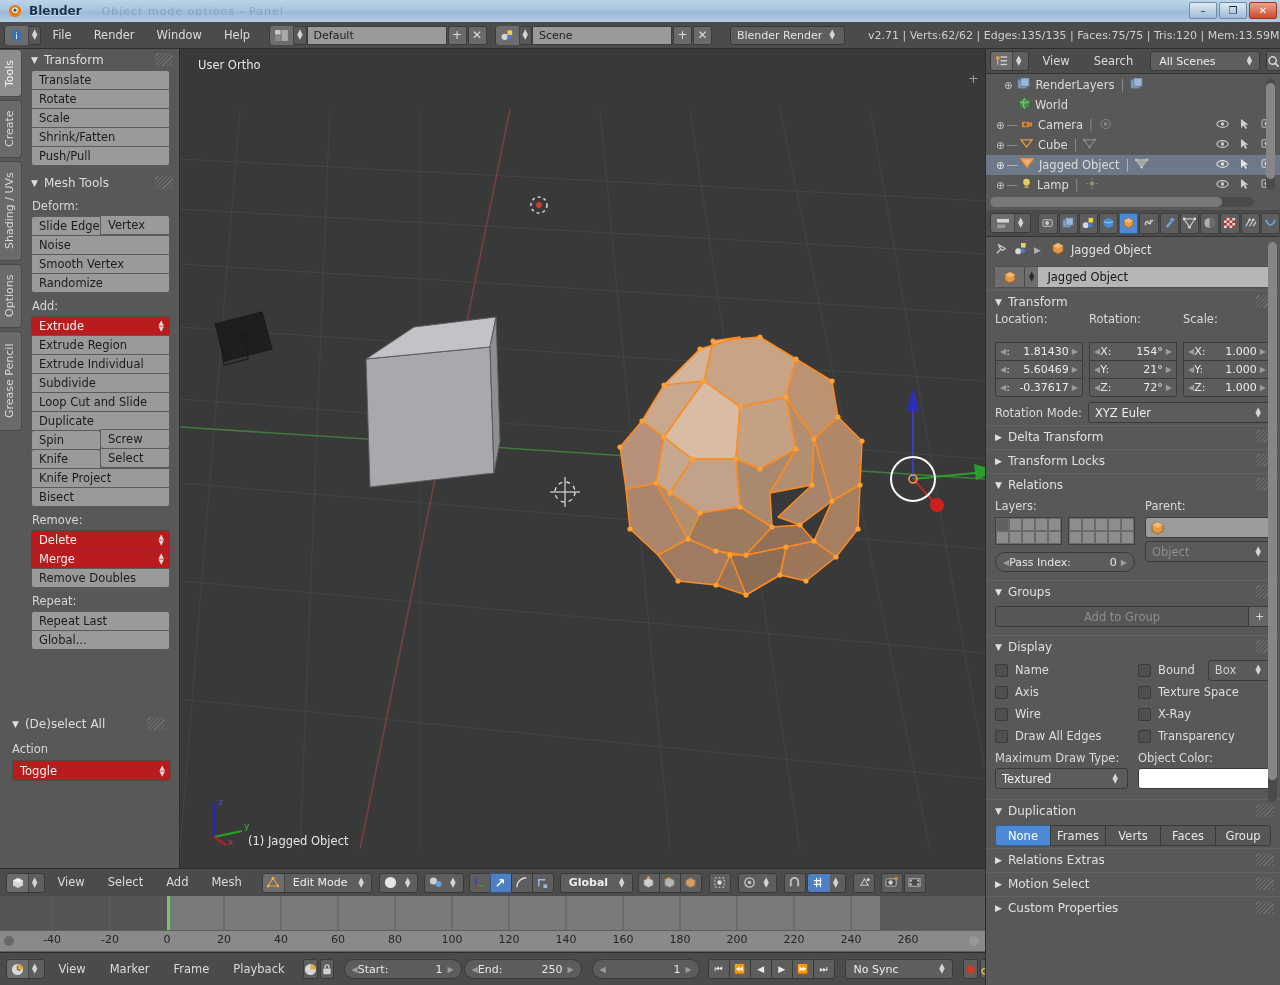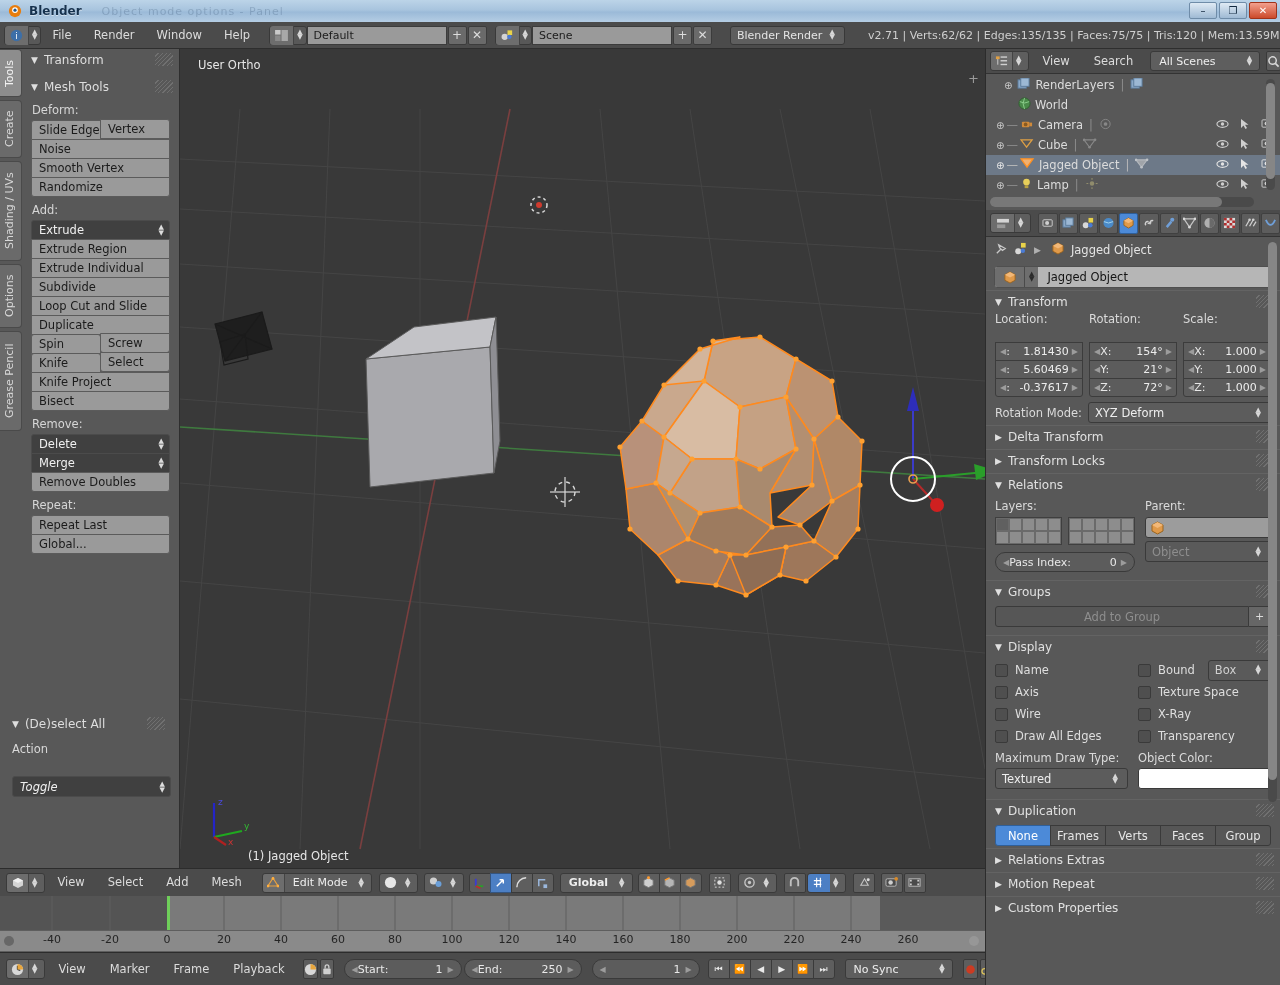--- a/index.html
+++ b/index.html
@@ -95,42 +95,42 @@
   .grip {
     position:absolute; right:6px; top:4px; width:18px; height:13px;
     background: repeating-linear-gradient(135deg, transparent 0 2px, #707070 2px 3px);
   }
   .btn {
     height: 20px; background: #9a9a9a; border: 1px solid #5b5b5b;
     color: #1b1b1b; font-size: 11.5px; display: flex; align-items: center;
     padding-left: 7px; cursor: default; border-radius: 3px;
   }
   .btn-dark {
-    height: 20px; background: #404040; border: 1px solid #4b4b4b;
+    height: 20px; background: #b91c1c; border: 1px solid #4b4b4b;
     color: #f0f0f0; font-size: 11.5px; display: flex; align-items: center;
     padding-left: 7px; border-radius: 3px; justify-content: space-between;
     padding-right: 5px;
   }
   .btn-stack { margin: 0 9px; }
   .btn-stack .btn { border-radius: 0; margin-top: -1px; }
   .btn-stack .btn:first-child { border-radius: 3px 3px 0 0; margin-top: 0; }
   .btn-stack .btn:last-child { border-radius: 0 0 3px 3px; }
   .btn-row { display: flex; margin-top: -1px; }
   .btn-row .btn { flex: 1; border-radius: 0; }
   .btn-row .btn + .btn { margin-left: -1px; }
   .sect-label { color: #d6d6d6; font-size: 11.5px; padding: 6px 0 3px 10px; }
   .spin-arrows { display:flex; flex-direction:column; line-height:6px; font-size:7px; color:#ddd;}
 
   
   .viewport {
     position: absolute; left: 180px; top: 49px; width: 805px; height: 819px;
     background: #393939; overflow: hidden;
   }
   .vp-label { position: absolute; left: 18px; top: 9px; color: #e6e6e6; font-size: 11.5px; }
-  .vp-objname { position: absolute; left: 68px; bottom: 5px; color: #e6e6e6; font-size: 11.5px; text-align: center; }
+  .vp-objname { position: absolute; left: 68px; bottom: 20px; color: #e6e6e6; font-size: 11.5px; text-align: center; }
   .axis-widget { position: absolute; left: 22px; bottom: 20px; width: 50px; height: 55px; }
   .vp-plus { position:absolute; right:6px; top:22px; color:#9a9a9a; font-size:13px;}
 
   
   .vp-footer {
     position: absolute; left: 0; top: 868px; width: 985px; height: 28px;
     background: #4b4b4b; border-top: 1px solid #2c2c2c;
     display: flex; align-items: center; padding-left: 6px; gap: 1px;
   }
   .ftr-sel {
@@ -396,20 +396,27 @@
       <div class="vtab" style="height:100px;">Grease Pencil</div>
     </div>
 
     <div class="shelf-body">
 
       <div class="panel-head">
         <span class="tri">▼</span>
         <span>Transform</span>
         <span class="grip"></span>
       </div>
+      <div class="btn-stack">
+        <div class="btn">Translate</div>
+        <div class="btn">Rotate</div>
+        <div class="btn">Scale</div>
+        <div class="btn">Shrink/Fatten</div>
+        <div class="btn">Push/Pull</div>
+      </div>
 
       <div class="panel-head" style="margin-top:6px;">
         <span class="tri">▼</span>
         <span>Mesh Tools</span>
         <span class="grip"></span>
       </div>
 
       <div class="sect-label">Deform:</div>
       <div class="btn-stack">
         <div class="btn-row" style="margin-top:0;">
@@ -473,21 +480,21 @@
       </div>
     </div>
 
     <div style="position:absolute;left:8px;top:664px;right:8px;height:148px;">
       <div class="panel-head" style="padding-left:4px;">
         <span class="tri">▼</span>
         <span>(De)select All</span>
         <span class="grip"></span>
       </div>
       <div style="color:#d8d8d8;font-size:11.5px;padding:8px 0 4px 4px;">Action</div>
-      <div class="btn-dark" style="margin:16px 0 0 4px;border-radius:3px;height:21px;font-style:italic;">
+      <div class="btn-dark" style="margin:0 0 0 4px;border-radius:3px;height:21px;">
         <span>Toggle</span>
         <span class="spin-arrows">
             <span>▲</span>
             <span>▼</span>
           </span>
       </div>
     </div>
   </div>
 
   <div class="viewport">
@@ -1355,21 +1362,21 @@
           <span class="vf-label">Z:</span>
           <span class="vf-val">1.000</span>
           <span class="arw">▶</span>
         </div>
       </div>
     </div>
 
     <div class="rowline">
       <span style="color:#dadada;font-size:11.5px;">Rotation Mode:</span>
       <div class="sel-field">
-        <span>XYZ Deform</span>
+        <span>XYZ Euler</span>
         <span class="spin">
             <span>▲</span>
             <span>▼</span>
           </span>
       </div>
     </div>
 
     <div class="prop-head">
       <span class="tri">▶</span>
       <span>Delta Transform</span>
@@ -1532,21 +1539,21 @@
       <div class="dupl-btn">Group</div>
     </div>
 
     <div class="prop-head">
       <span class="tri">▶</span>
       <span>Relations Extras</span>
       <span class="grip"></span>
     </div>
     <div class="prop-head">
       <span class="tri">▶</span>
-      <span>Motion Repeat</span>
+      <span>Motion Select</span>
       <span class="grip"></span>
     </div>
     <div class="prop-head">
       <span class="tri">▶</span>
       <span>Custom Properties</span>
       <span class="grip"></span>
     </div>
 
     <div class="vscroll-props">
         <i></i>

